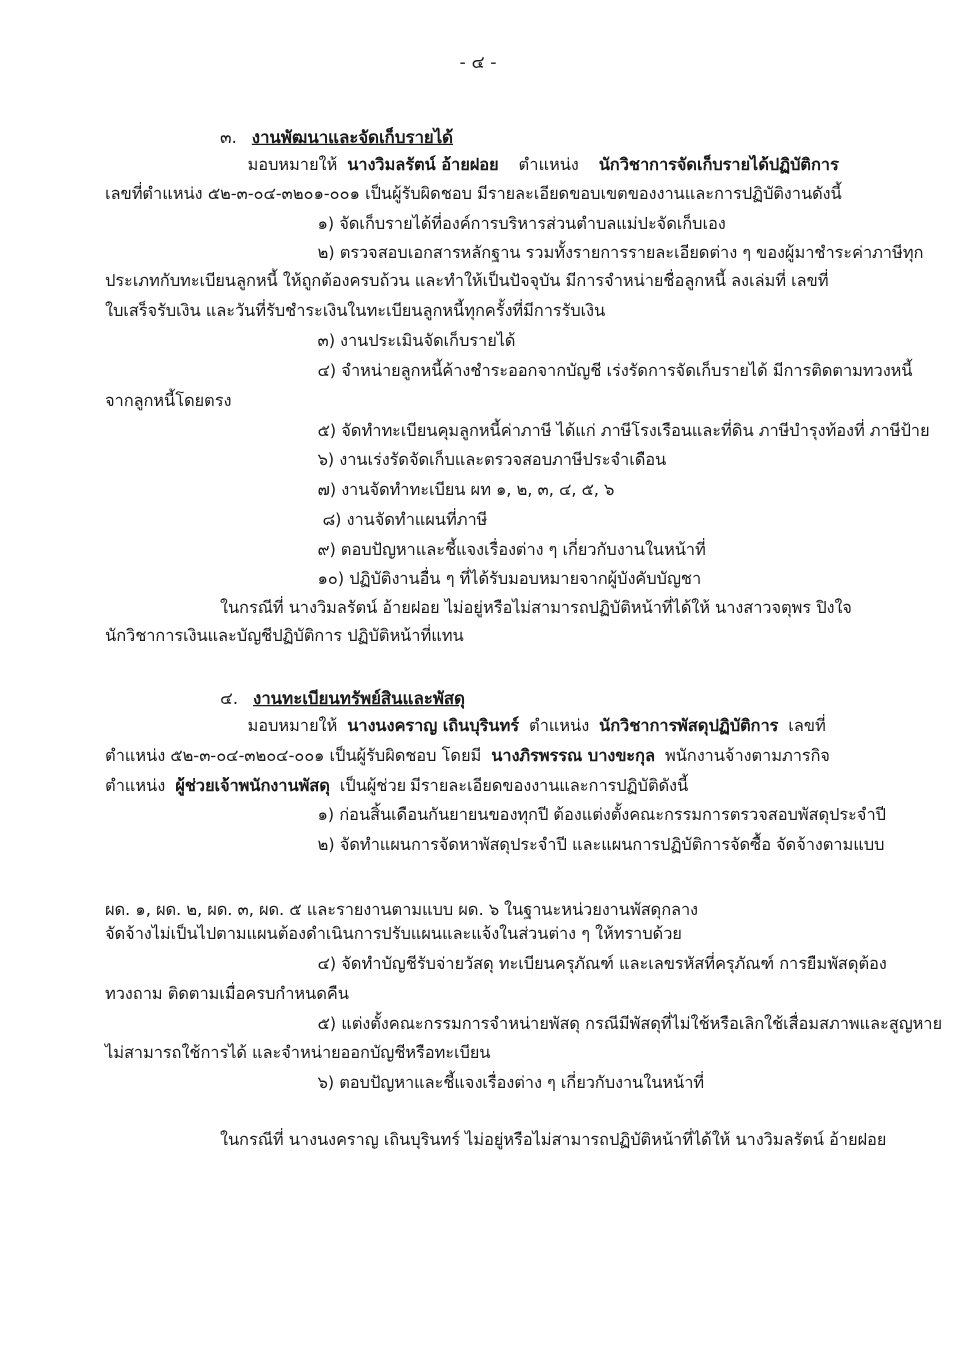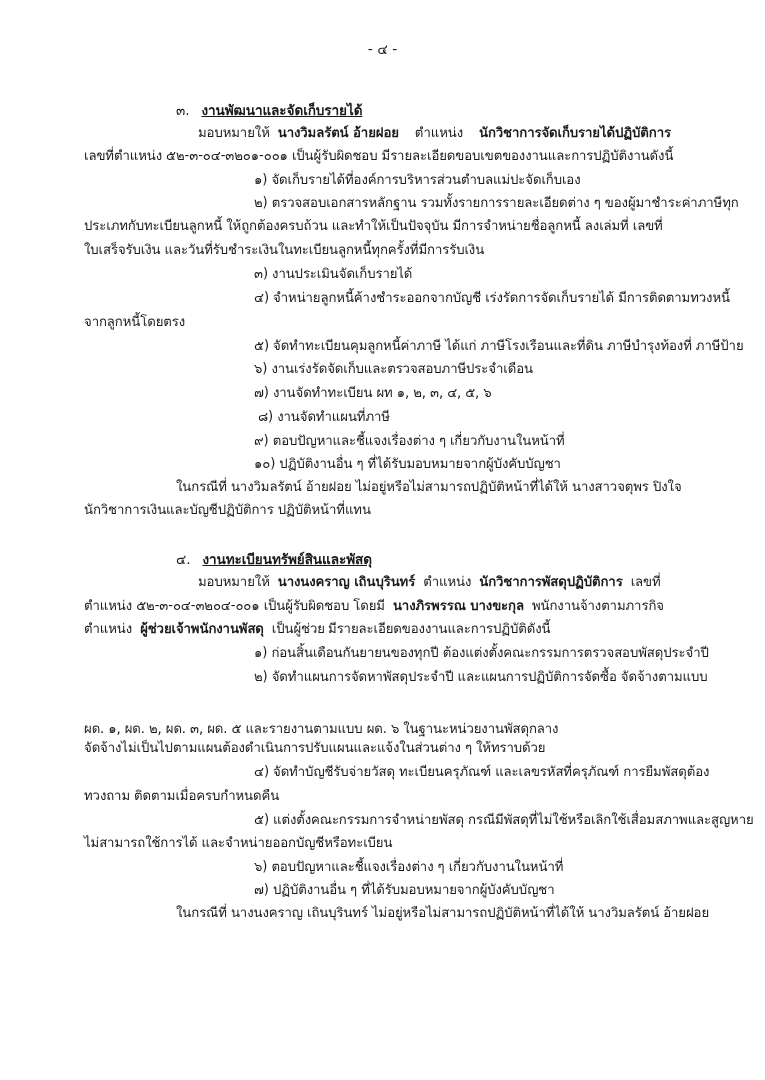--- a/index.html
+++ b/index.html
@@ -97,17 +97,16 @@
 
   <div class="line" style="left:254px; top:643px;">๑)  ก่อนสิ้นเดือนกันยายนของทุกปี  ต้องแต่งตั้งคณะกรรมการตรวจสอบพัสดุประจำปี</div>
   <div class="line" style="left:254px; top:667px;">๒)  จัดทำแผนการจัดหาพัสดุประจำปี  และแผนการปฏิบัติการจัดซื้อ  จัดจ้างตามแบบ</div>
   <div class="line" style="left:84px; top:719px;">ผด. ๑, ผด. ๒, ผด. ๓,  ผด. ๕  และรายงานตามแบบ  ผด. ๖  ในฐานะหน่วยงานพัสดุกลาง</div>
   <div class="line" style="left:84px; top:738px;">จัดจ้างไม่เป็นไปตามแผนต้องดำเนินการปรับแผนและแจ้งในส่วนต่าง ๆ ให้ทราบด้วย</div>
   <div class="line" style="left:254px; top:762px;">๔)  จัดทำบัญชีรับจ่ายวัสดุ  ทะเบียนครุภัณฑ์  และเลขรหัสที่ครุภัณฑ์  การยืมพัสดุต้อง</div>
   <div class="line" style="left:84px; top:786px;">ทวงถาม  ติดตามเมื่อครบกำหนดคืน</div>
   <div class="line" style="left:254px; top:810px;">๕)  แต่งตั้งคณะกรรมการจำหน่ายพัสดุ กรณีมีพัสดุที่ไม่ใช้หรือเลิกใช้เสื่อมสภาพและสูญหาย</div>
   <div class="line" style="left:84px; top:833px;">ไม่สามารถใช้การได้ และจำหน่ายออกบัญชีหรือทะเบียน</div>
   <div class="line" style="left:254px; top:857px;">๖)  ตอบปัญหาและชี้แจงเรื่องต่าง ๆ เกี่ยวกับงานในหน้าที่</div>
-  <div class="line" style="left:254px; top:880px;">๗)  ปฏิบัติงานอื่น ๆ ที่ได้รับมอบหมายจากผู้บังคับบัญชา</div>
 
   <div class="line" style="left:176px; top:903px;">ในกรณีที่ นางนงคราญ  เถินบุรินทร์ ไม่อยู่หรือไม่สามารถปฏิบัติหน้าที่ได้ให้ นางวิมลรัตน์ อ้ายฝอย</div>
 
 </div>
 
 </body></html>

